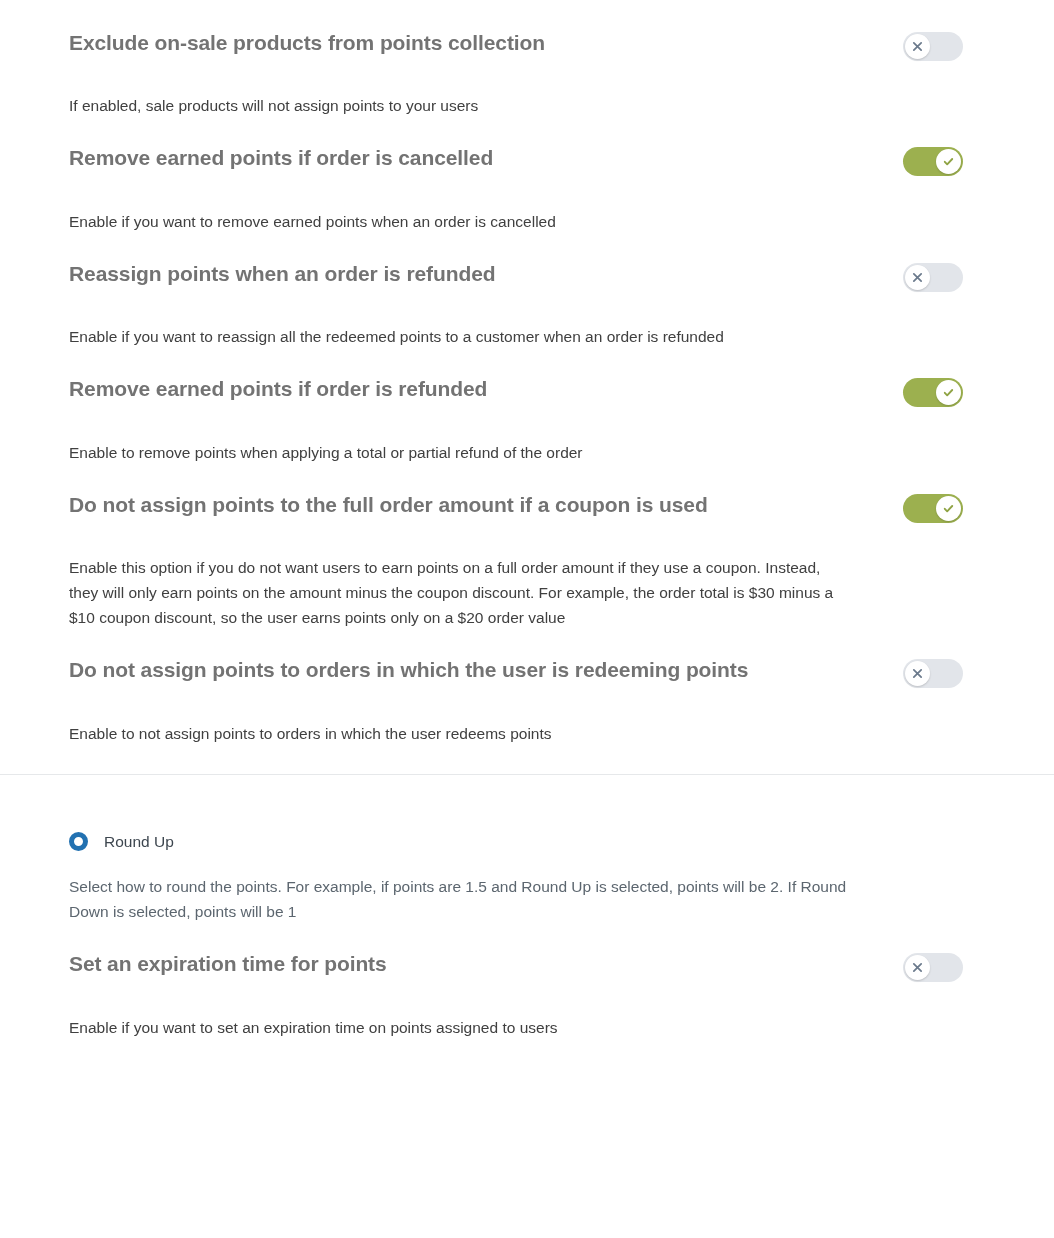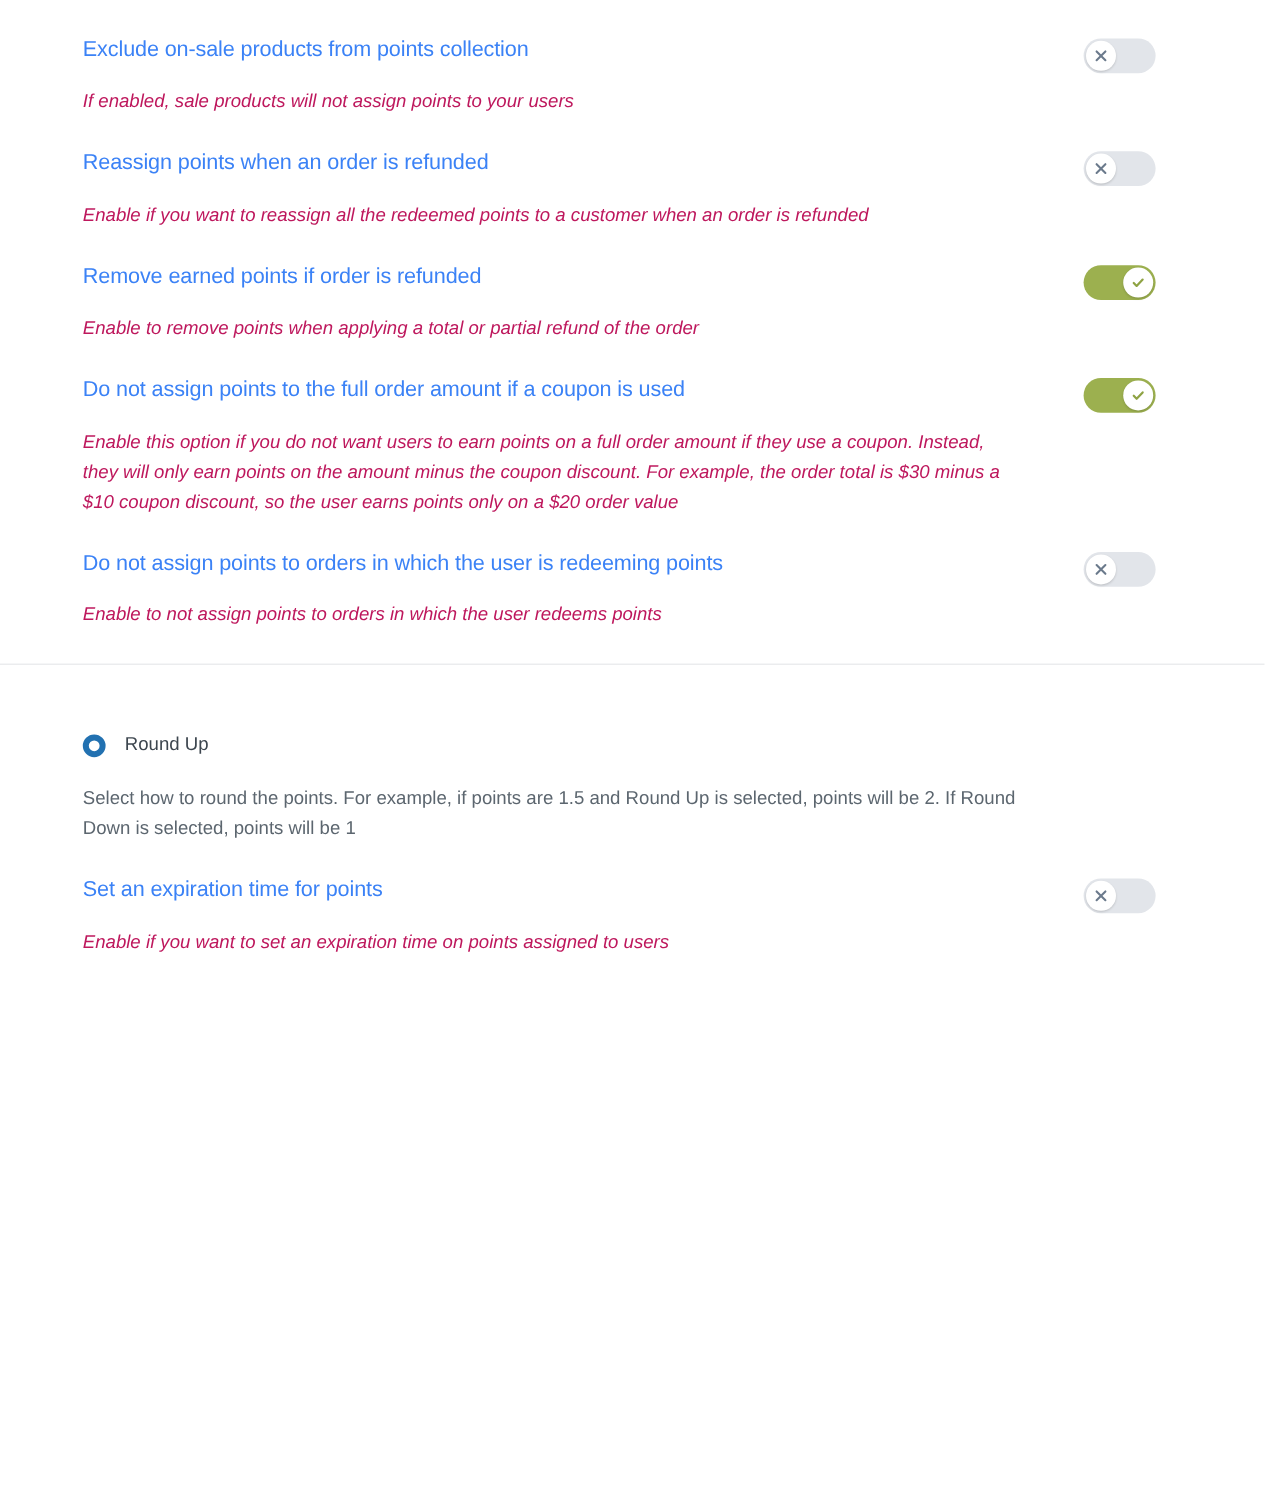--- a/index.html
+++ b/index.html
@@ -37,35 +37,34 @@
 
   
   .setting {
     position: relative;
     padding-right: 110px;
     padding-bottom: 26px;
   }
   .setting:last-child { padding-bottom: 0; }
 
   .setting-title {
-    font-size: 18px;
-    font-weight: 400;
-    color: #3b82f6;
+    font-size: 21px;
+    font-weight: 700;
+    color: #737373;
     line-height: 1.35;
     letter-spacing: -0.1px;
   }
 
   .setting-desc {
-    margin-top: 19px;
+    margin-top: 36px;
     font-size: 15.5px;
     font-weight: 400;
-    color: #be185d;
+    color: #404040;
     line-height: 1.62;
     max-width: 895px;
-    font-style: italic;
   }
 
   
   .toggle {
     position: absolute;
     top: 3px;
     right: 0;
     width: 60px;
     height: 29px;
     border-radius: 15px;
@@ -144,20 +143,33 @@
         <span class="knob">
           <span>
             <svg width="11" height="11" viewBox="0 0 12 12">
                 <path d="M2 2 L10 10 M10 2 L2 10" stroke="#6b7a8c" stroke-width="1.9" stroke-linecap="round" fill="none"></path>
               </svg>
           </span>
         </span>
       </div>
     </div>
 
+    <div class="setting">
+      <div class="setting-title">Remove earned points if order is cancelled</div>
+      <div class="setting-desc">Enable if you want to remove earned points when an order is cancelled</div>
+      <div class="toggle on">
+        <span class="knob">
+          <span>
+            <svg width="13" height="13" viewBox="0 0 14 14">
+                <path d="M3 7.3 L5.6 10 L11 4.3" stroke="#8fa344" stroke-width="2" stroke-linecap="round" stroke-linejoin="round" fill="none"></path>
+              </svg>
+          </span>
+        </span>
+      </div>
+    </div>
 
     <div class="setting">
       <div class="setting-title">Reassign points when an order is refunded</div>
       <div class="setting-desc">Enable if you want to reassign all the redeemed points to a customer when an order is refunded</div>
       <div class="toggle">
         <span class="knob">
           <span>
             <svg width="11" height="11" viewBox="0 0 12 12">
                 <path d="M2 2 L10 10 M10 2 L2 10" stroke="#6b7a8c" stroke-width="1.9" stroke-linecap="round" fill="none"></path>
               </svg>

